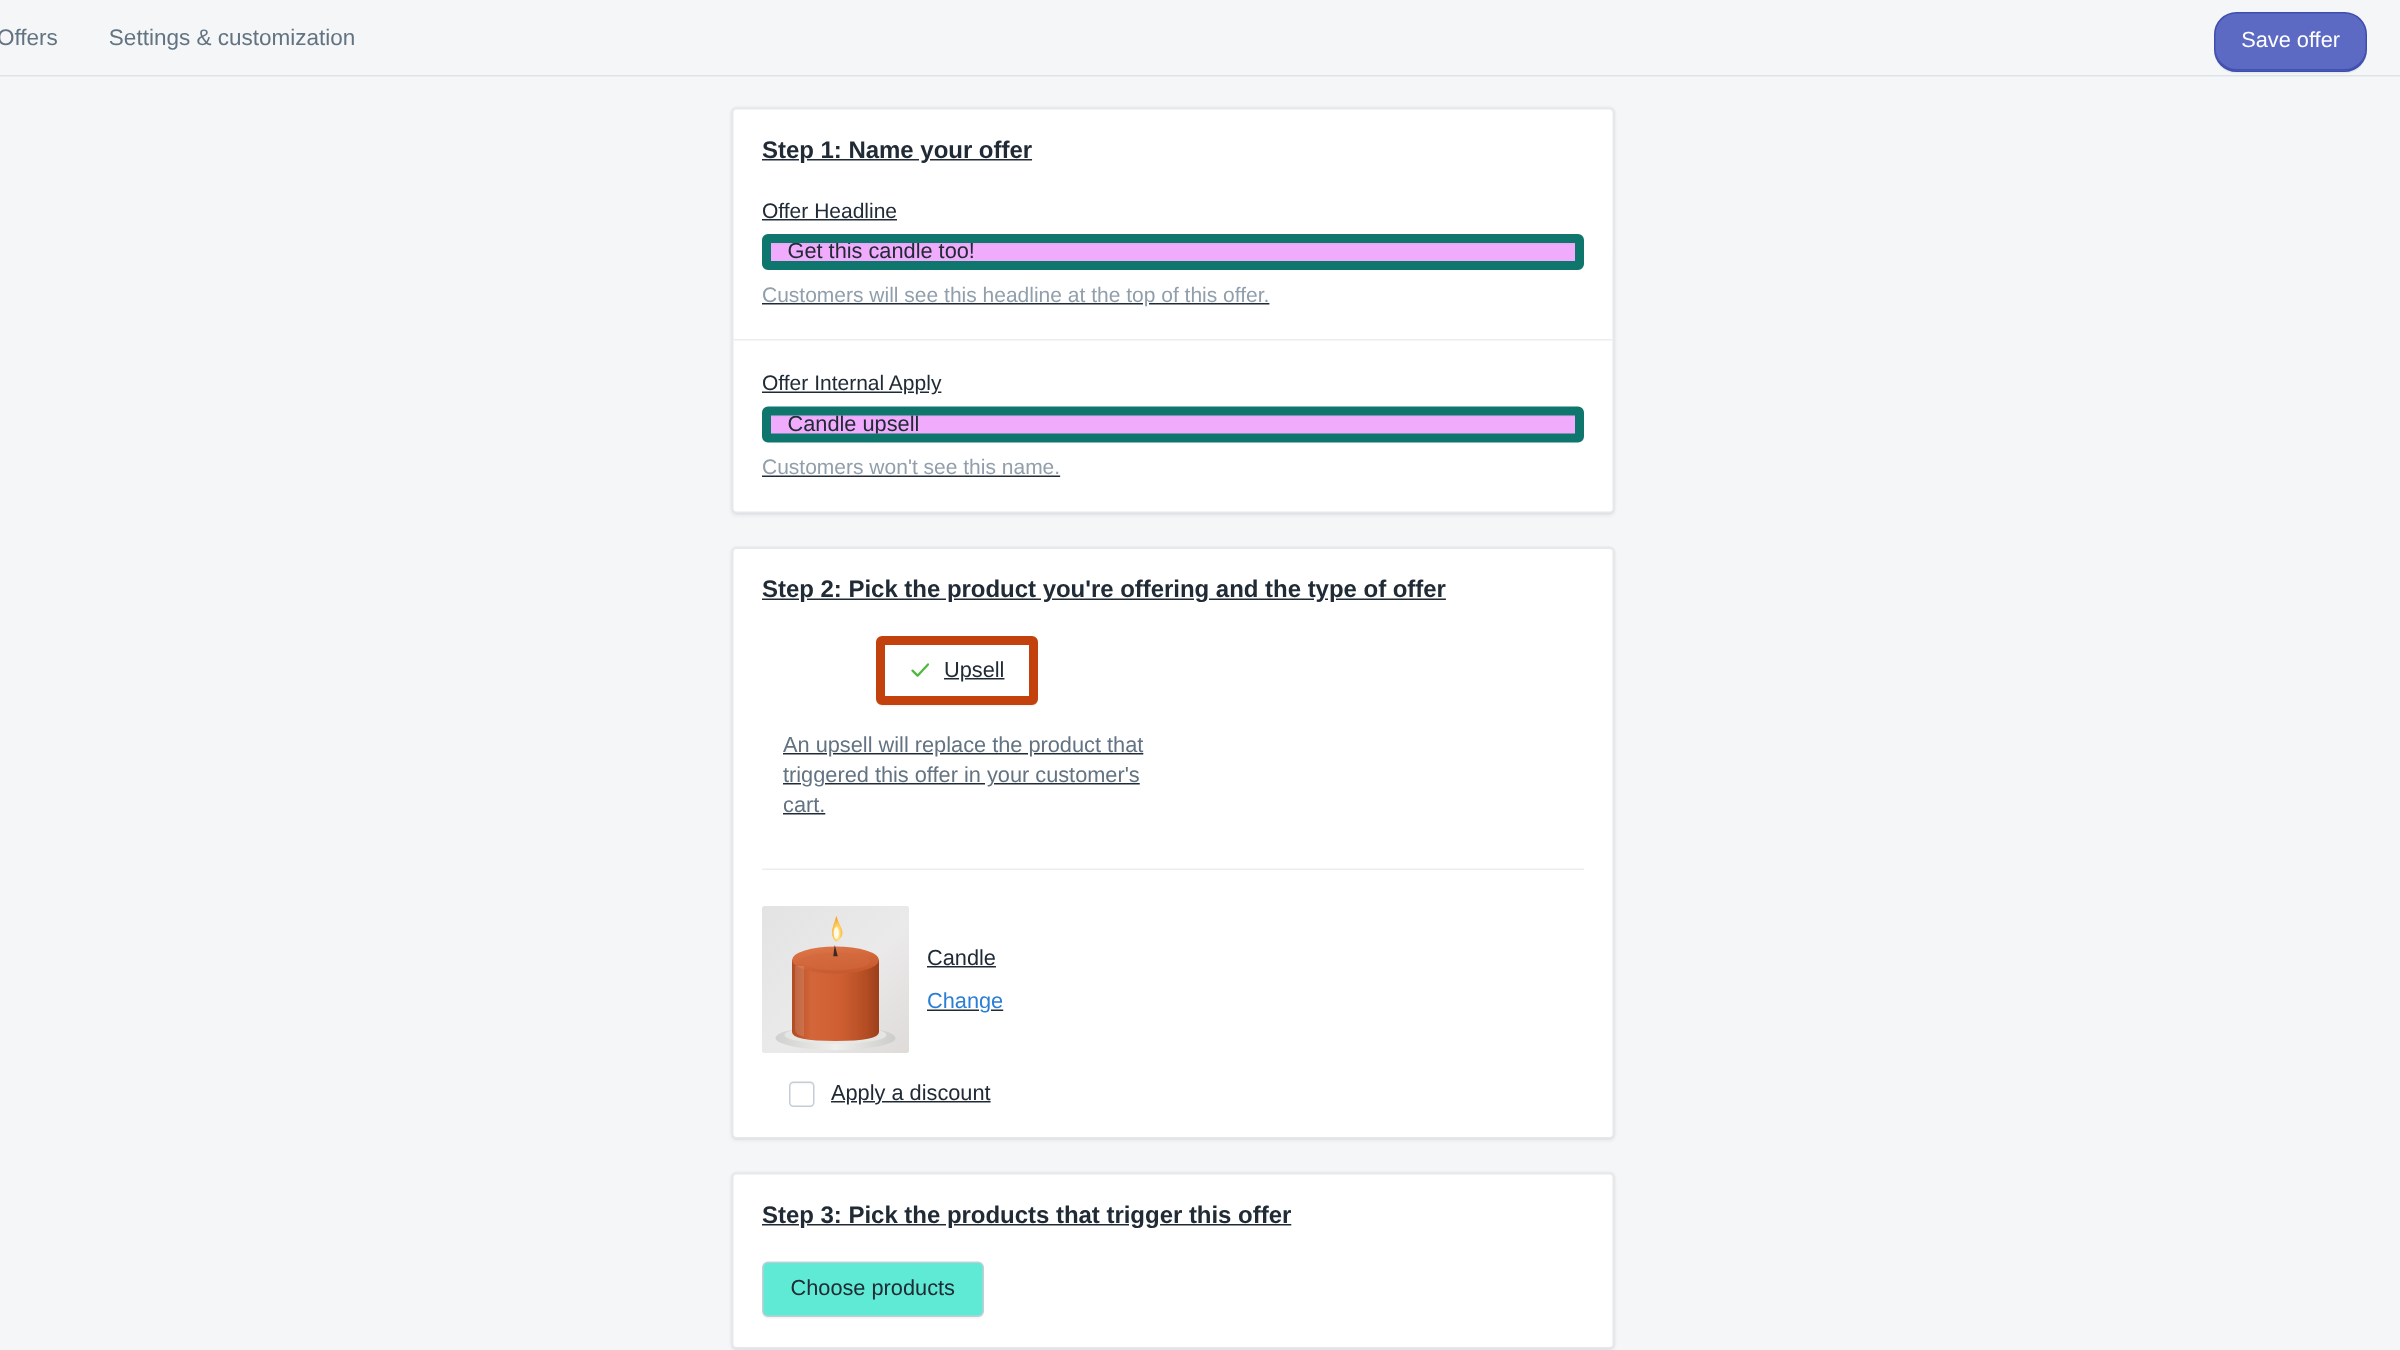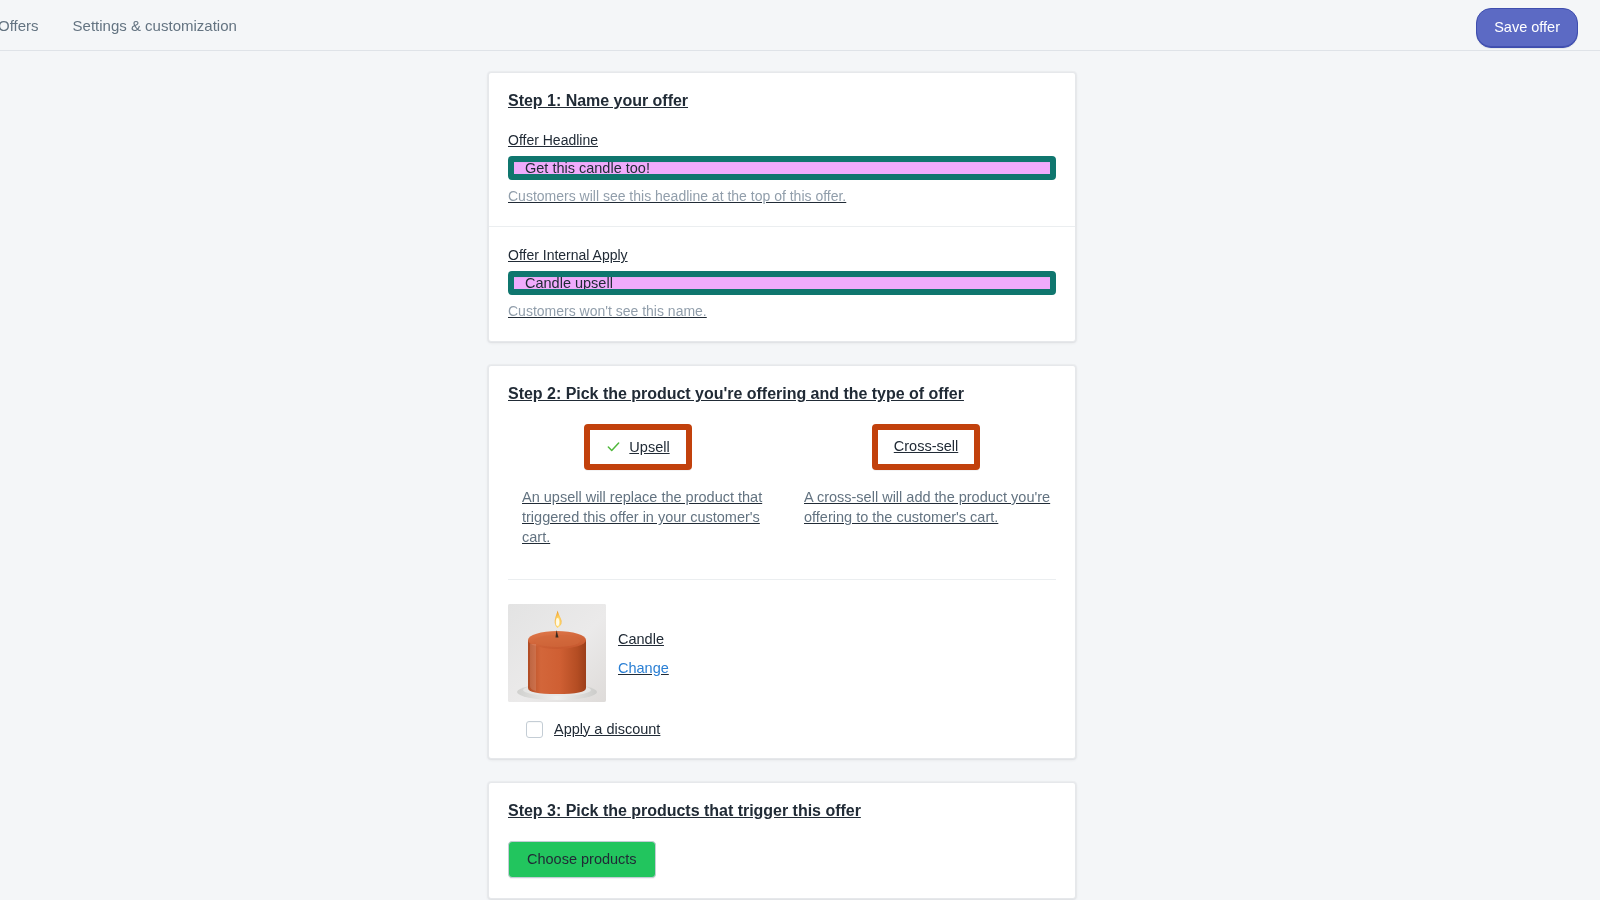--- a/index.html
+++ b/index.html
@@ -240,21 +240,21 @@
   .checkbox-label {
     font-size: 14.5px;
     color: #212b36;
     margin-left: 11px;
     line-height: 1;
     cursor: pointer;
   }
 
   .choose-btn {
     display: inline-block;
-    background: #22c55e;
+    background: #5eead4;
     border: 1px solid #c4cdd5;
     border-radius: 4px;
     padding: 10px 18px 11px 18px;
     font-size: 14.5px;
     color: #212b36;
     line-height: 1;
     cursor: pointer;
     box-shadow: 0 1px 0 0 rgba(22,29,37,0.05);
     user-select: none;
     white-space: nowrap;
@@ -301,28 +301,20 @@
                   <svg width="15" height="15" viewBox="0 0 16 16" fill="none">
                     <path d="M2.5 8.6 L6.1 12.2 L13.5 4.2" stroke="#50b83c" stroke-width="1.6" stroke-linecap="round" stroke-linejoin="round" fill="none"></path>
                   </svg>
                 </span>
                 <span>Upsell</span>
               </div>
             </div>
             <div class="type-desc">An upsell will replace the product that triggered this offer in your customer's cart.</div>
           </div>
 
-          <div class="type-col right">
-            <div class="type-btn-wrap">
-              <div class="type-btn">
-                <span>Cross-sell</span>
-              </div>
-            </div>
-            <div class="type-desc">A cross-sell will add the product you're offering to the customer's cart.</div>
-          </div>
         </div>
 
         <div class="inset-divider"></div>
 
         <div class="product-row">
           <div class="product-thumb">
             <svg width="98" height="98" viewBox="0 0 98 98">
               <defs>
                 <linearGradient id="bg" x1="0" y1="0" x2="1" y2="1">
                   <stop offset="0%" stop-color="#e3e3e3"></stop>

